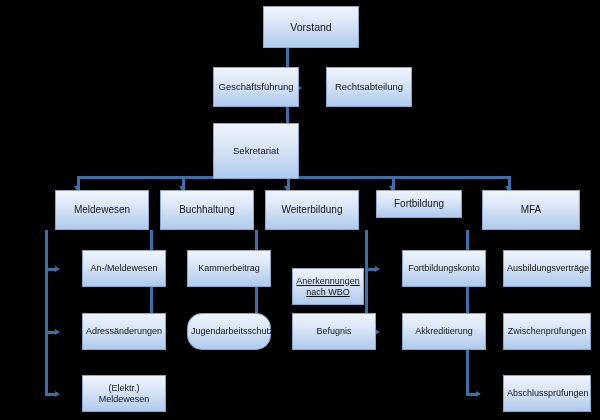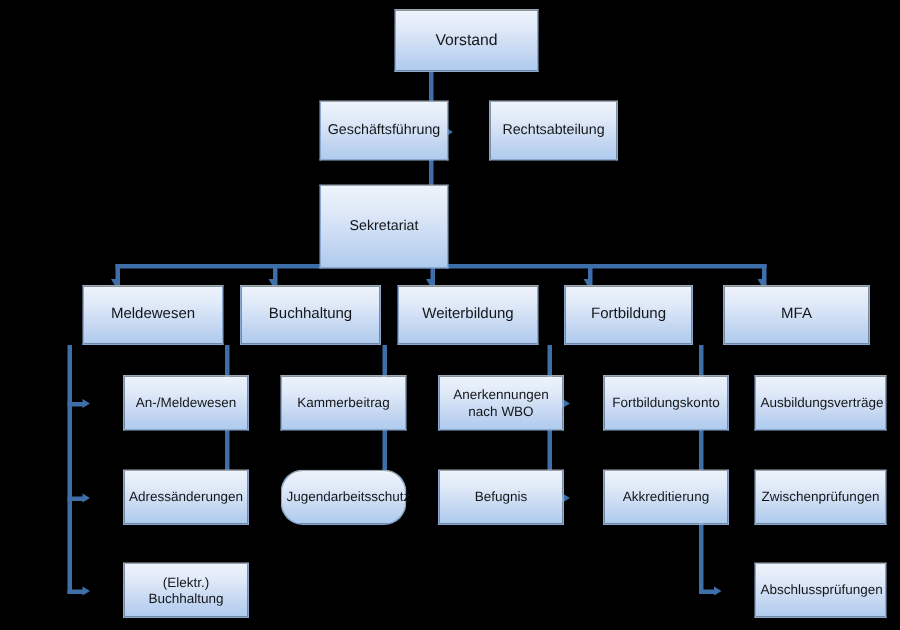--- a/index.html
+++ b/index.html
@@ -131,46 +131,46 @@
   </div>
 
   <div class="node lvl3" style="left:136px;top:190px;width:94px;height:40px;">
     <span>Buchhaltung</span>
   </div>
 
   <div class="node lvl3" style="left:241px;top:190px;width:94px;height:40px;">
     <span>Weiterbildung</span>
   </div>
 
-  <div class="node lvl3" style="left:352px;top:190px;width:86px;height:40px;">
+  <div class="node lvl3" style="left:352px;top:190px;width:86px;height:28px;">
     <span>Fortbildung</span>
   </div>
 
   <div class="node lvl3" style="left:458px;top:190px;width:98px;height:40px;">
     <span>MFA</span>
   </div>
 
   <div class="node lvl4" style="left:58px;top:250px;width:84px;height:37px;">
     <span>An-/Meldewesen</span>
   </div>
   <div class="node lvl4" style="left:58px;top:313px;width:84px;height:37px;">
     <span>Adressänderungen</span>
   </div>
   <div class="node lvl4" style="left:58px;top:375px;width:84px;height:37px;">
-    <span>(Elektr.) Buchhaltung</span>
+    <span>(Elektr.) Meldewesen</span>
   </div>
 
   <div class="node lvl4" style="left:163px;top:250px;width:84px;height:37px;">
     <span>Kammerbeitrag</span>
   </div>
   <div class="node lvl4" style="left:163px;top:313px;width:84px;height:37px;border-radius:15px;">
     <span>Jugendarbeitsschutz</span>
   </div>
 
-  <div class="node lvl4" style="left:268px;top:250px;width:84px;height:37px;">
+  <div class="node lvl4" style="left:268px;top:268px;width:72px;height:37px;text-decoration:underline;">
     <span>Anerkennungen nach WBO</span>
   </div>
   <div class="node lvl4" style="left:268px;top:313px;width:84px;height:37px;">
     <span>Befugnis</span>
   </div>
 
   <div class="node lvl4" style="left:378px;top:250px;width:84px;height:37px;">
     <span>Fortbildungskonto</span>
   </div>
   <div class="node lvl4" style="left:378px;top:313px;width:84px;height:37px;">

